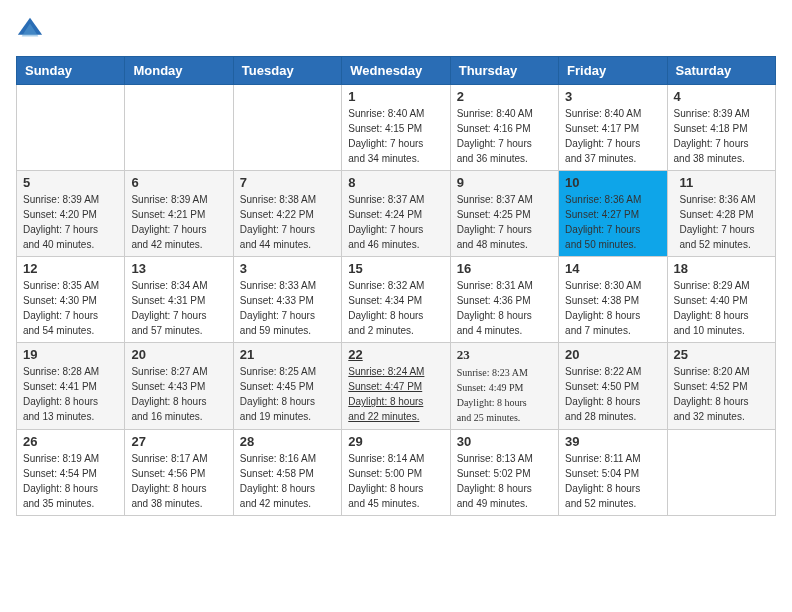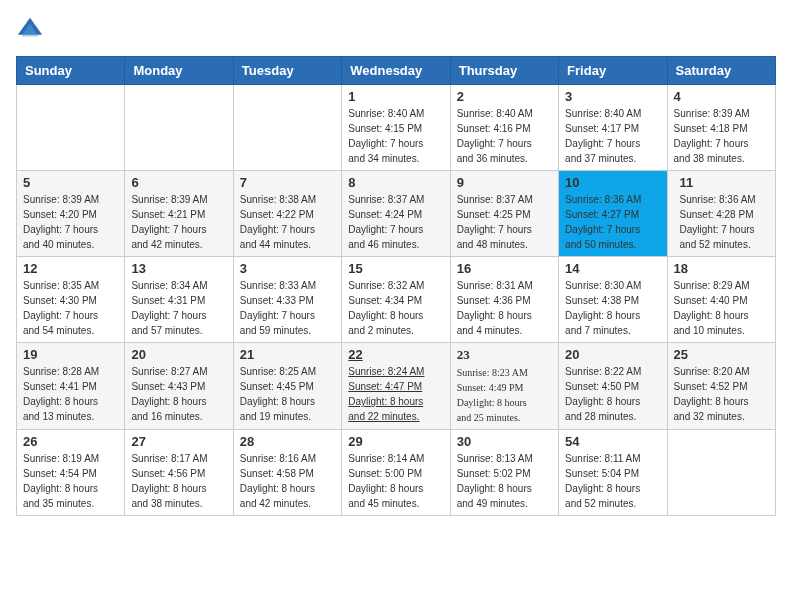--- a/index.html
+++ b/index.html
@@ -253,19 +253,19 @@
         </td>
         <td>
           <span class="day-number">29</span>
           <div class="day-info">Sunrise: 8:14 AM<br>Sunset: 5:00 PM<br>Daylight: 8 hours<br>and 45 minutes.</div>
         </td>
         <td>
           <span class="day-number">30</span>
           <div class="day-info">Sunrise: 8:13 AM<br>Sunset: 5:02 PM<br>Daylight: 8 hours<br>and 49 minutes.</div>
         </td>
         <td>
-          <span class="day-number">54</span>
+          <span class="day-number">39</span>
           <div class="day-info">Sunrise: 8:11 AM<br>Sunset: 5:04 PM<br>Daylight: 8 hours<br>and 52 minutes.</div>
         </td>
         <td class="empty-cell"></td>
       </tr>
     </tbody>
 </table>
 
 </body></html>

